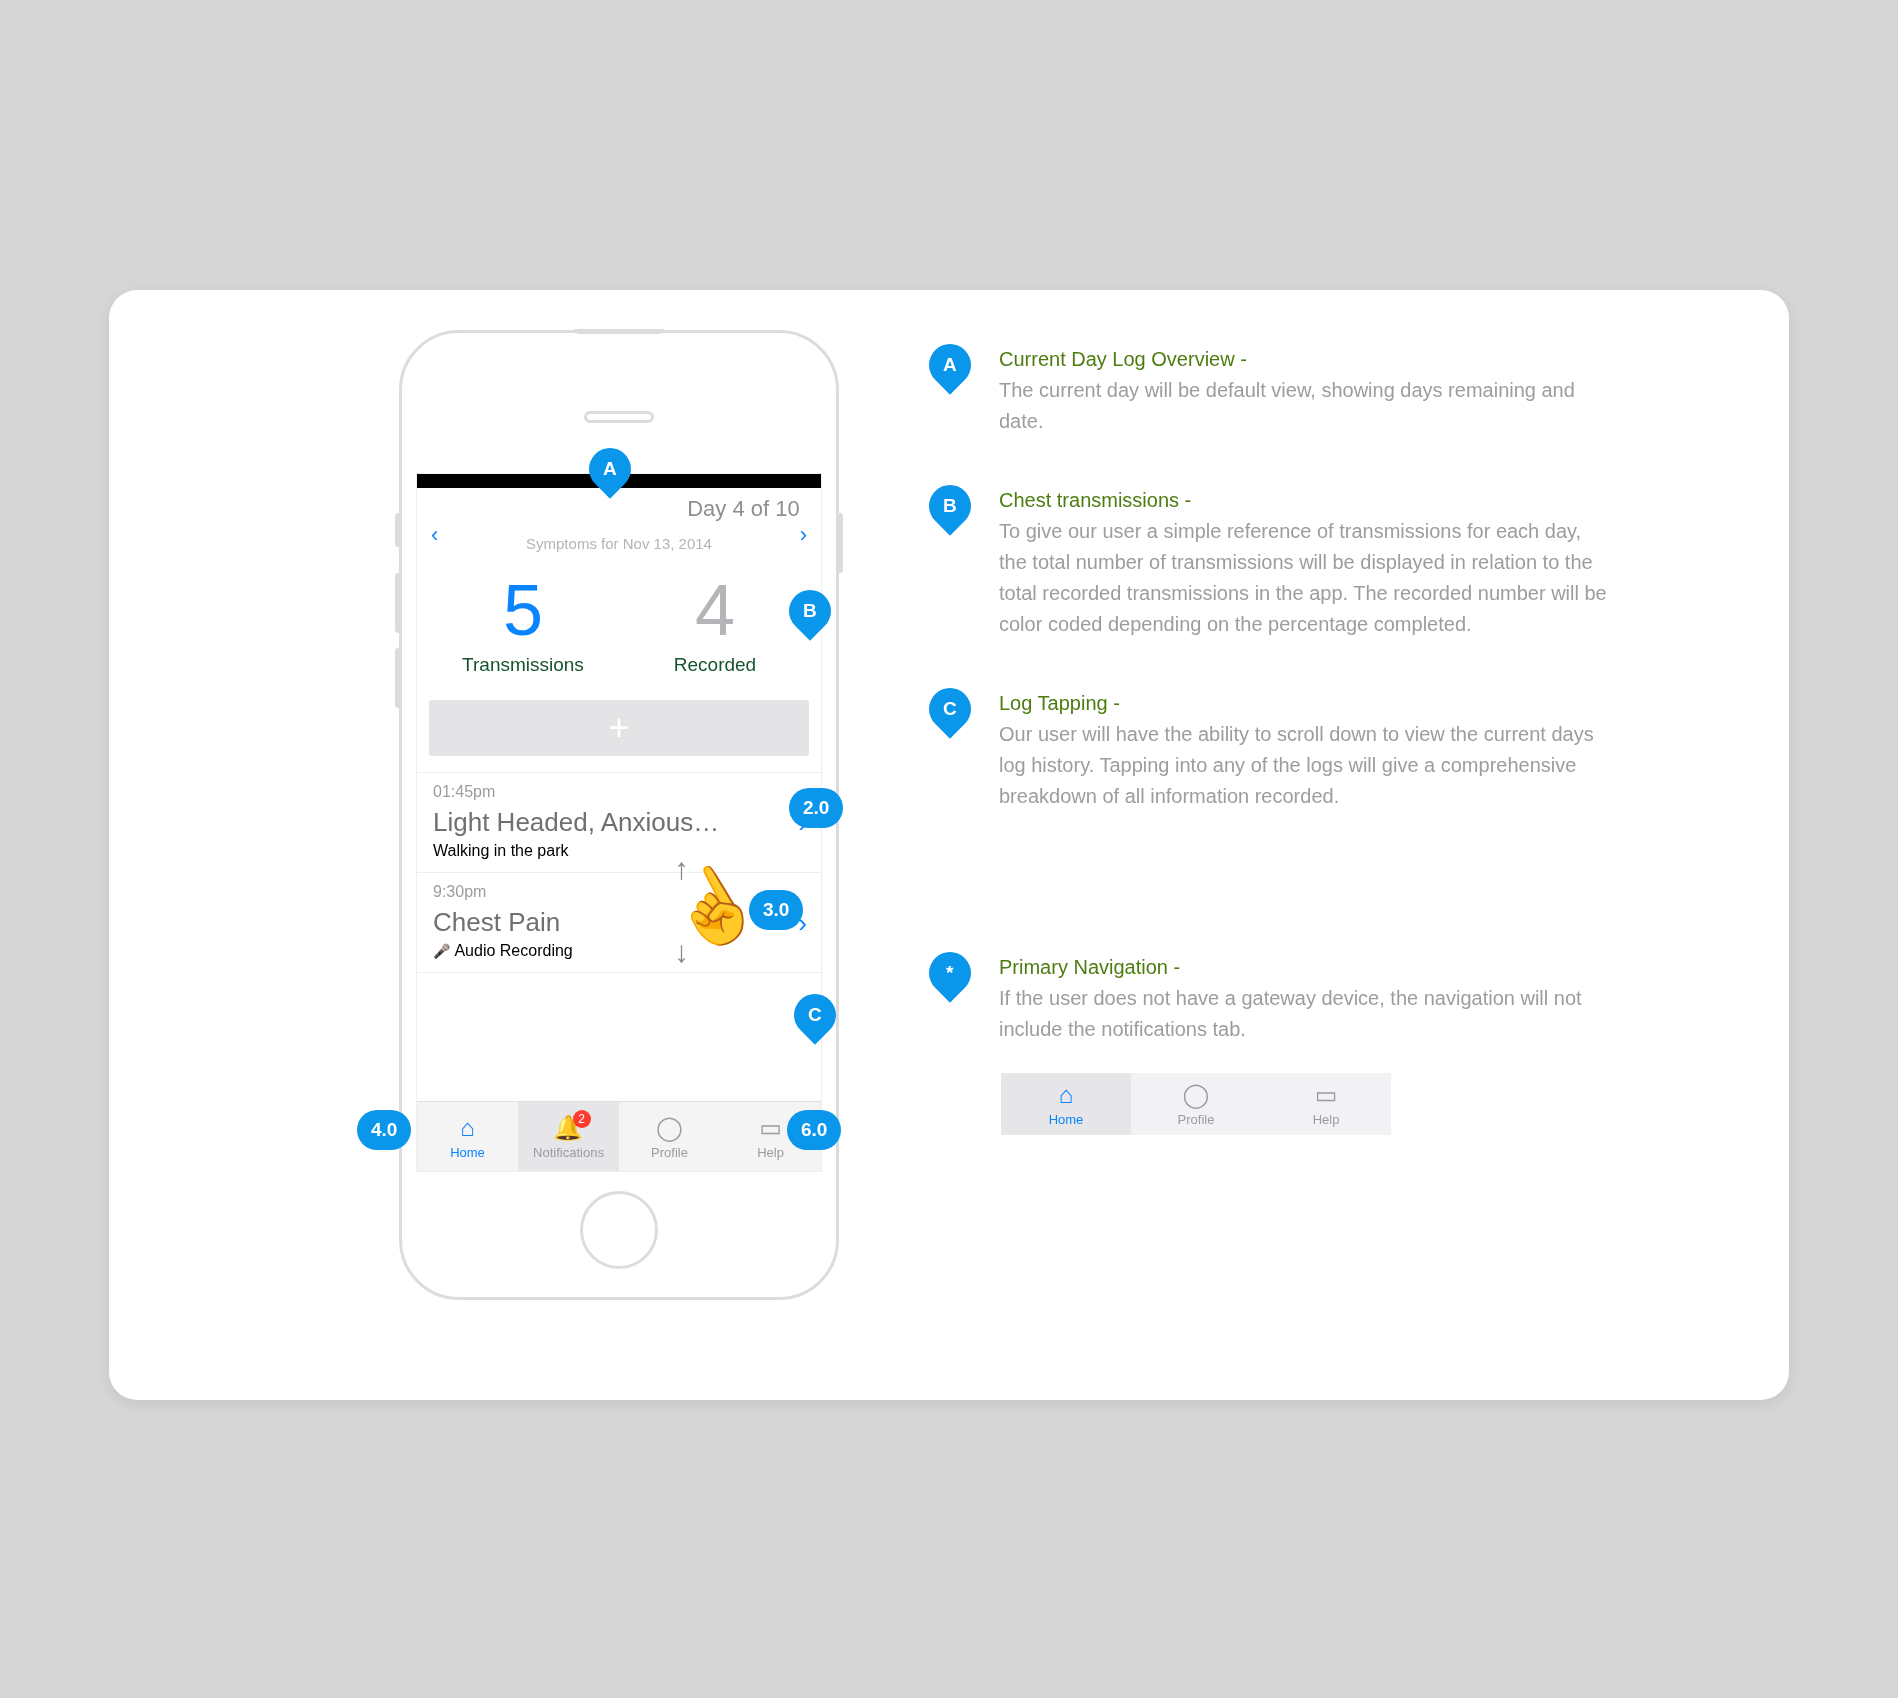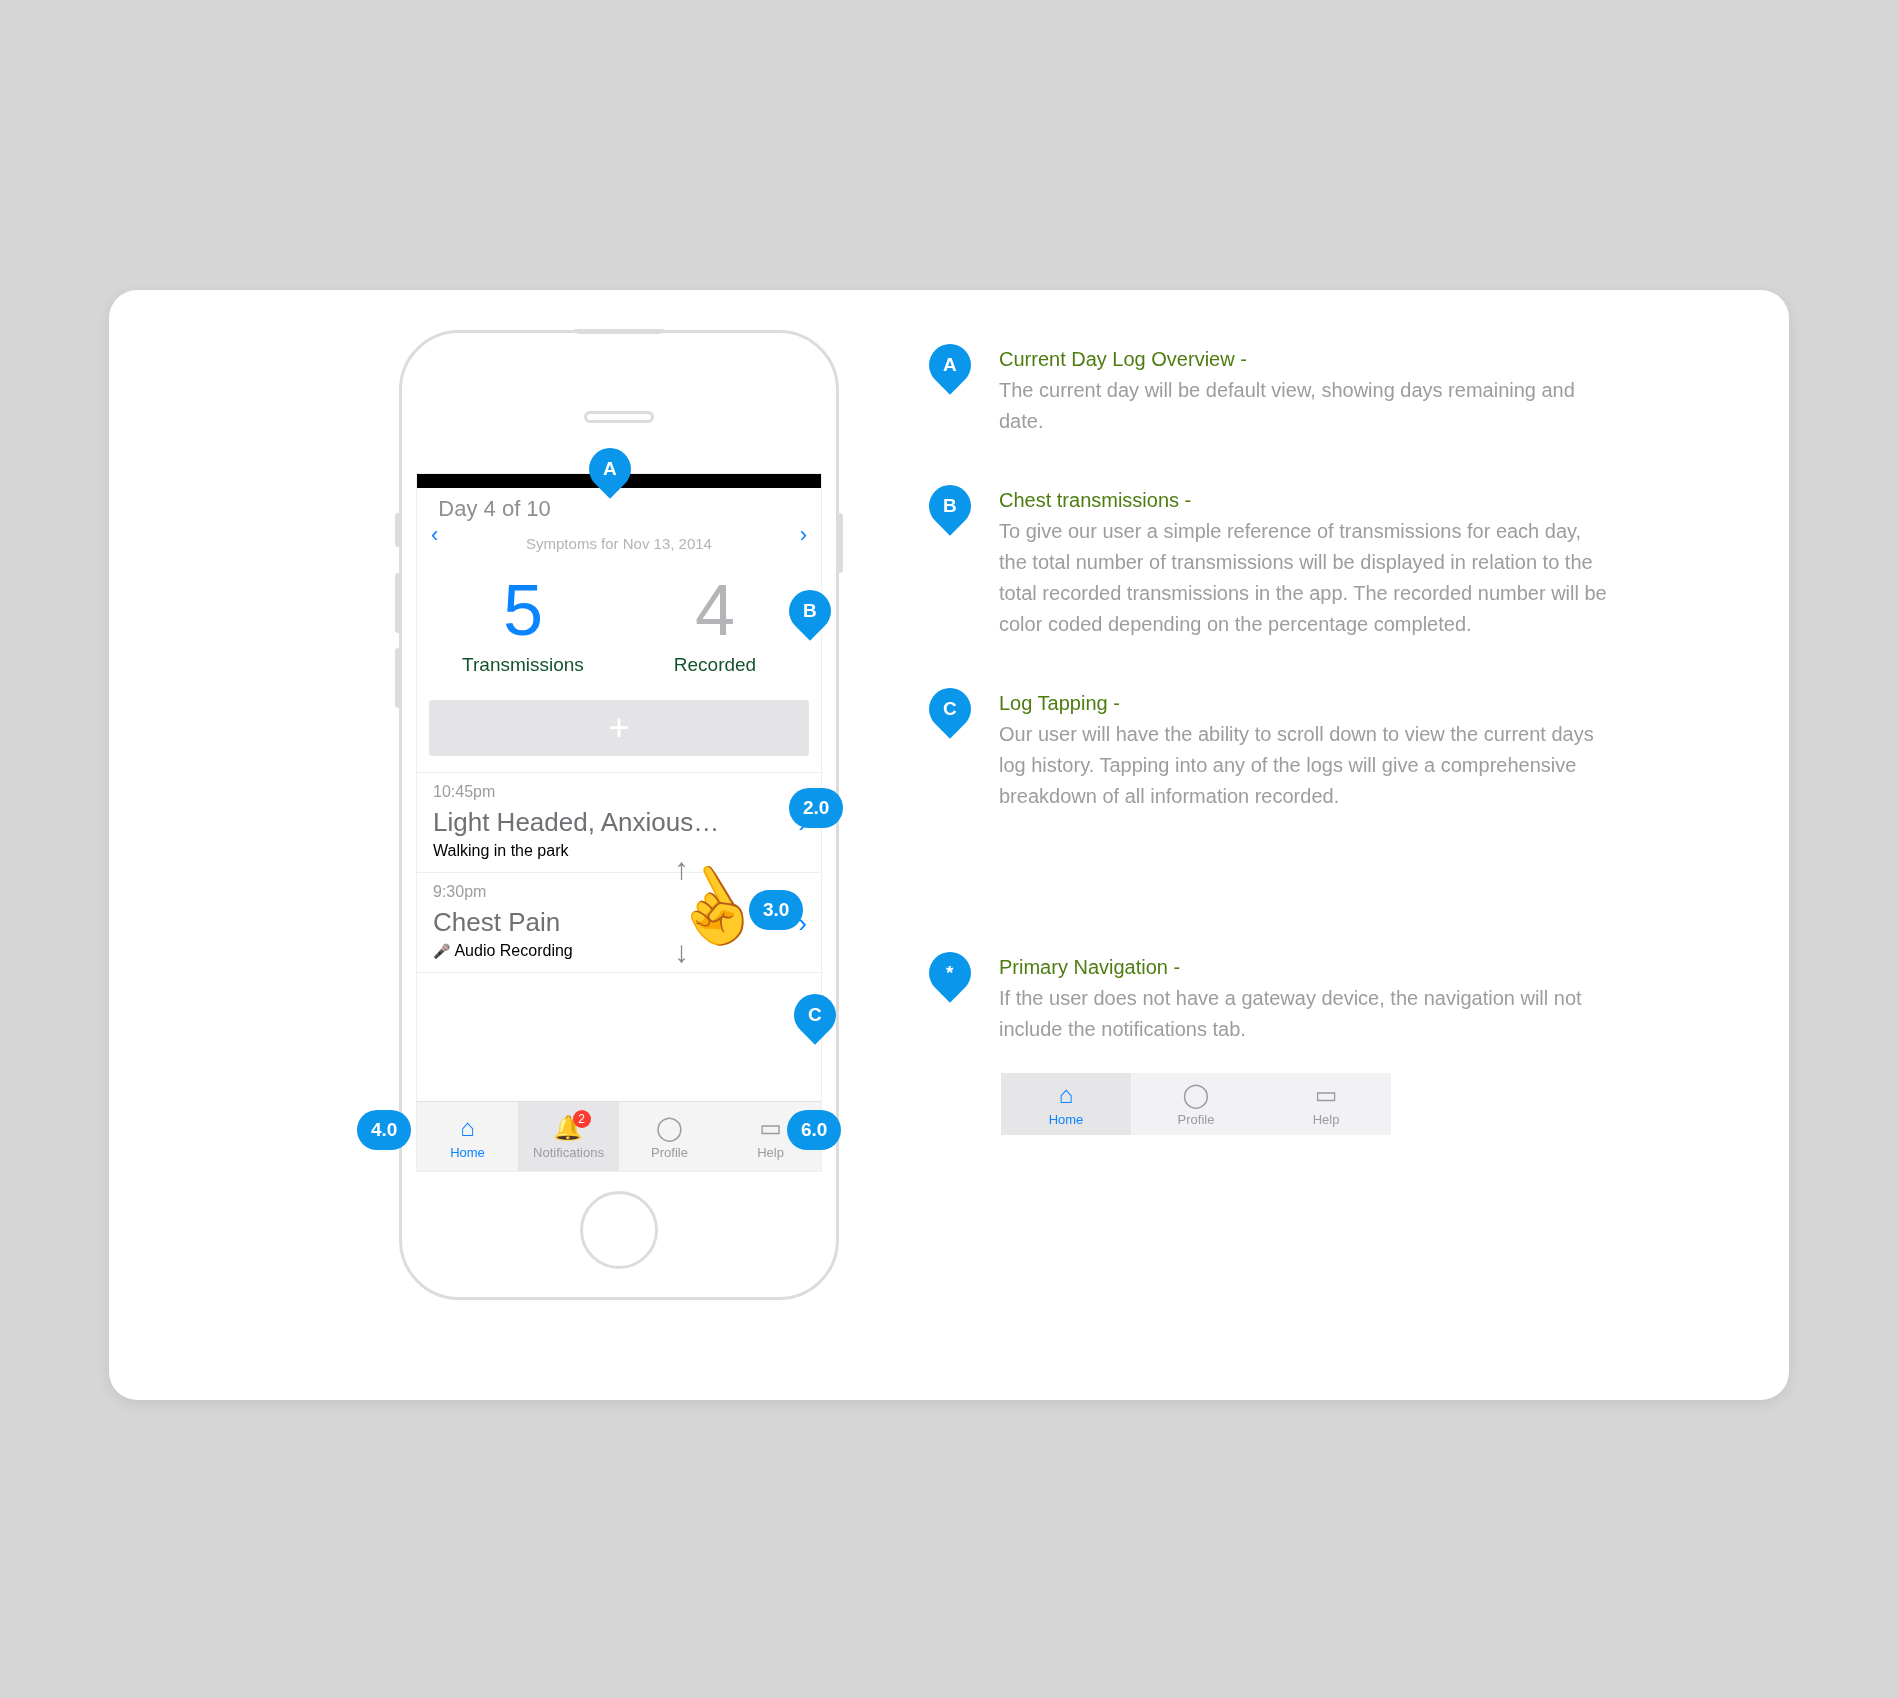--- a/index.html
+++ b/index.html
@@ -53,21 +53,21 @@
     position:absolute; left:14px; right:14px; top:140px; bottom:125px;
     display:flex; flex-direction:column;
     border:1px solid #eee;
   }
   .statusbar { height:14px; background:#000; }
   .navrow {
     display:flex; align-items:center; justify-content:space-between;
     padding:8px 14px 0;
   }
   .chev { color:#0a84ff; font-size:22px; font-weight:300; }
-  .daytitle { text-align:left; color:#8e8e93; font-size:22px; }
+  .daytitle { text-align:right; color:#8e8e93; font-size:22px; }
   .daysub { text-align:center; color:#b4b4b9; font-size:15px; margin-top:13px; margin-bottom:22px;}
   .stats { display:flex; padding:0 10px 24px; }
   .stat { flex:1; text-align:center; }
   .stat .num { font-size:72px; font-weight:200; line-height:1; }
   .stat .num.blue{ color:#0a84ff; }
   .stat .num.grey{ color:#b4b4b9; }
   .stat .lbl { color:#14532d; font-size:19px; margin-top:8px;}
   .addrow {
     margin: 0 12px 16px;
     height:56px; background:#e4e4e6; border-radius:3px;
@@ -173,21 +173,21 @@
           <div class="lbl">Recorded</div>
         </div>
       </div>
 
       <div class="addrow">
         <span>+</span>
       </div>
 
       <div class="logs">
         <div class="log">
-          <div class="time">10:45pm</div>
+          <div class="time">01:45pm</div>
           <div class="title">Light Headed, Anxious…</div>
           <div class="sub">Walking in the park</div>
           <span class="rchev">›</span>
         </div>
         <div class="log">
           <div class="time">9:30pm</div>
           <div class="title">Chest Pain</div>
           <div class="sub audio">Audio Recording</div>
           <span class="rchev">›</span>
         </div>

